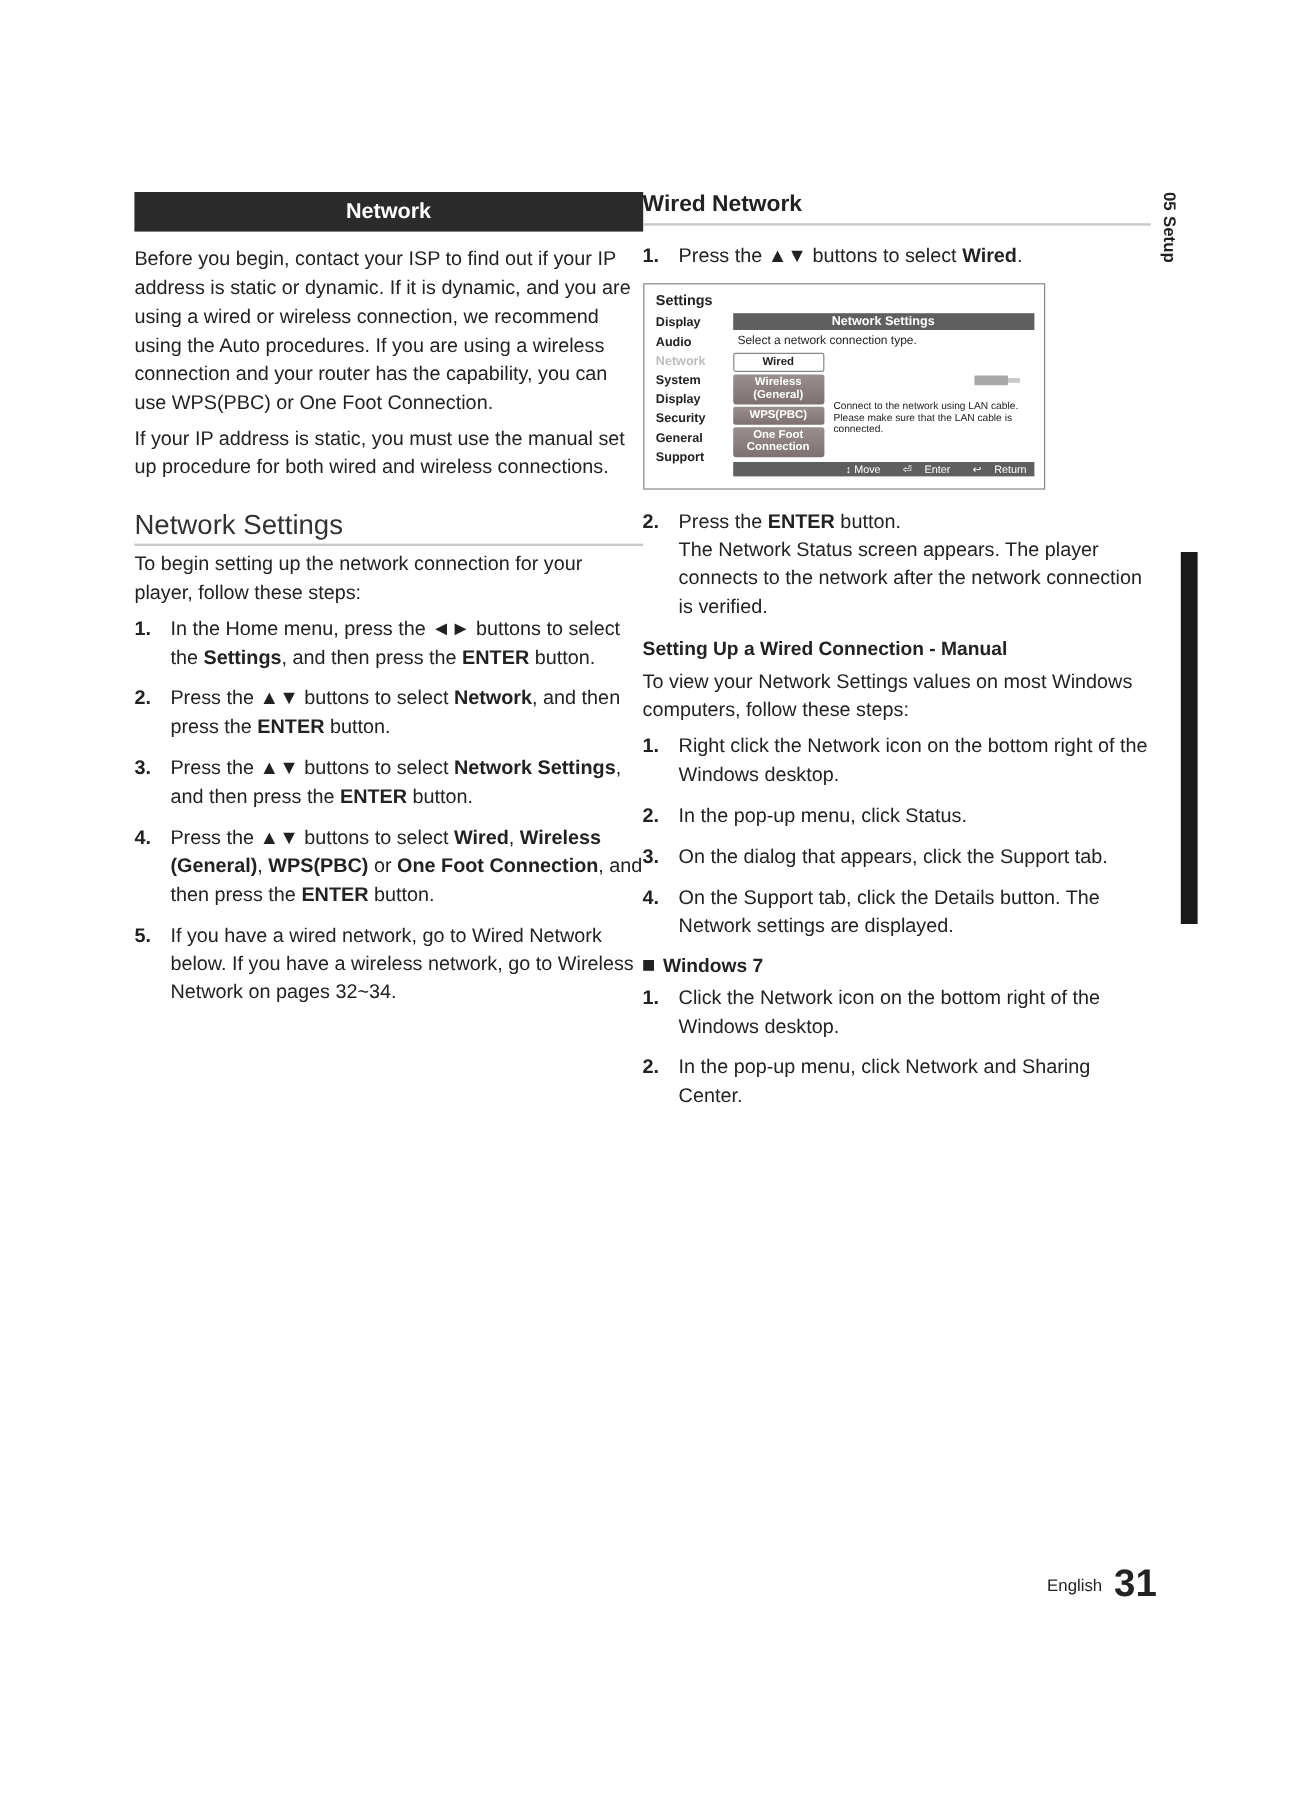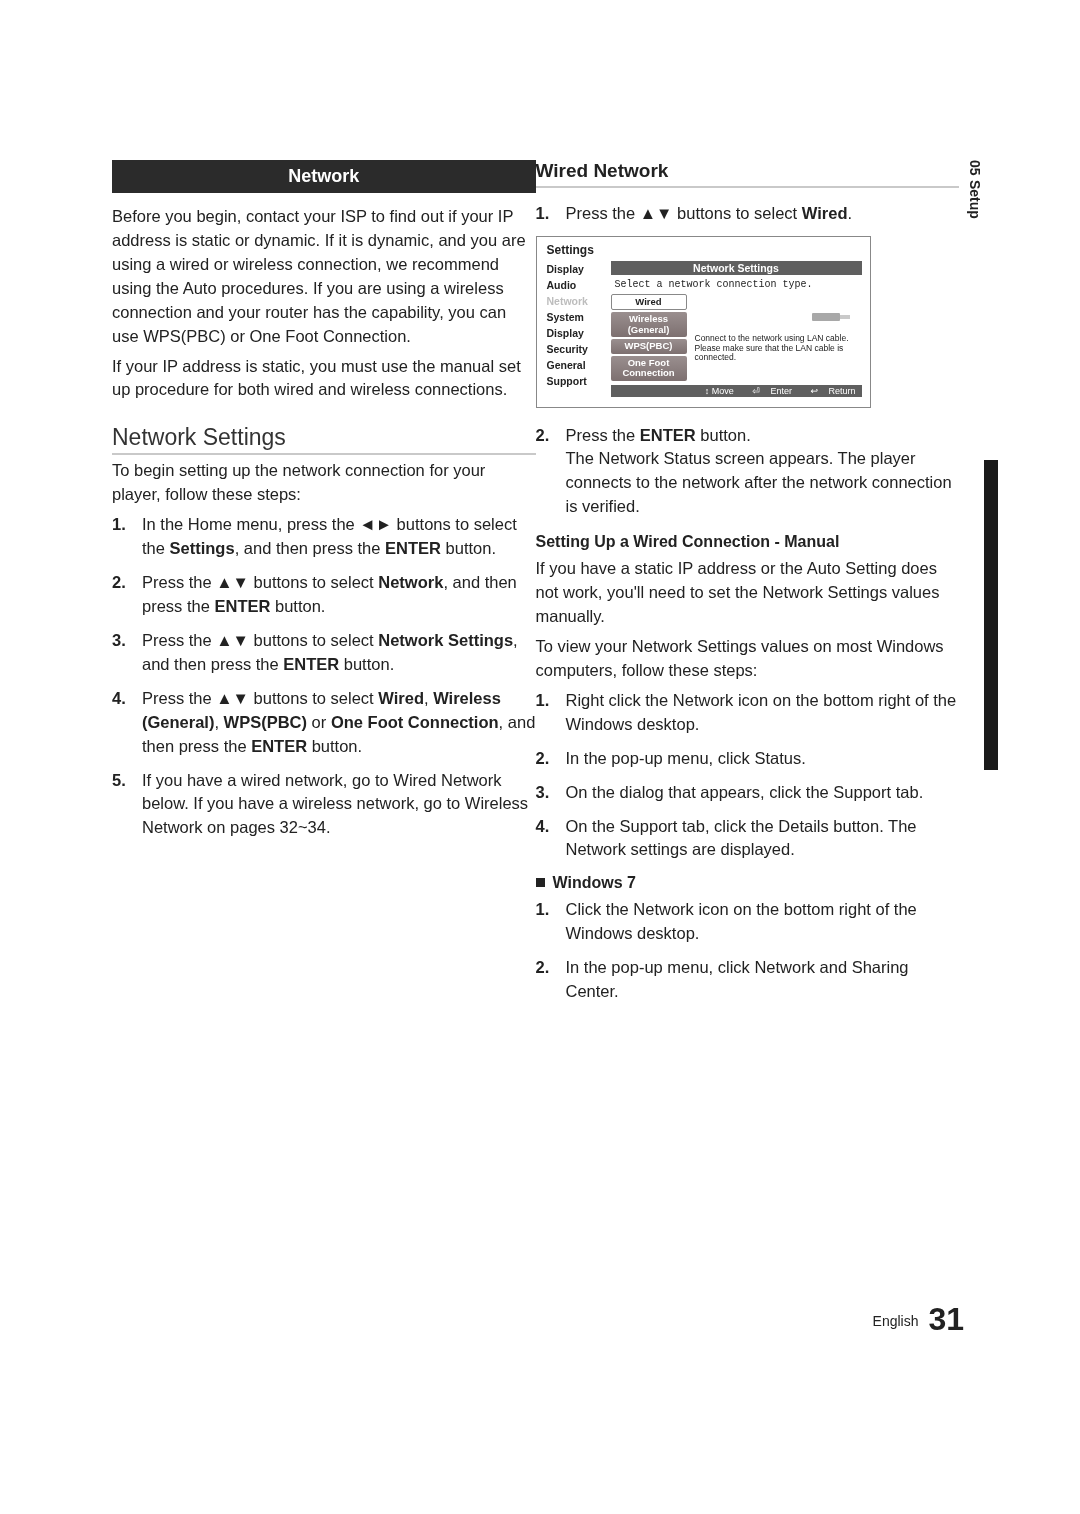--- a/index.html
+++ b/index.html
@@ -123,21 +123,21 @@
   .tv-main { flex: 1; }
   .tv-bar {
     background: #5f5f5f;
     color: #fff;
     font-size: 10.5px;
     font-weight: bold;
     text-align: center;
     padding: 1px 0;
     margin-bottom: 2px;
   }
-  .tv-sel { font-size: 10px; padding: 2px 0 2px 4px; font-family: Liberation Mono, monospace; }
+  .tv-sel { font-size: 10px; padding: 2px 0 2px 4px; }
   .tv-opts { display: flex; gap: 6px; margin-top: 2px; }
   .tv-optcol { width: 76px; flex: none; }
   .tv-opt {
     background: linear-gradient(#9a8f8f,#7d7070);
     color: #fff;
     font-size: 9.5px;
     font-weight: bold;
     text-align: center;
     padding: 2px 0;
     margin-bottom: 2px;
@@ -271,21 +271,20 @@
     </div>
 
     <ol class="num">
       <li>
           <span class="n">2.</span>
           <span>Press the <b>ENTER</b> button.<br>The Network Status screen appears. The player connects to the network after the network connection is verified.</span>
         </li>
     </ol>
 
     <div class="h4-bold">Setting Up a Wired Connection - Manual</div>
-    <p>If you have a static IP address or the Auto Setting does not work, you'll need to set the Network Settings values manually.</p>
     <p>To view your Network Settings values on most Windows computers, follow these steps:</p>
 
     <ol class="num">
       <li>
           <span class="n">1.</span>
           <span>Right click the Network icon on the bottom right of the Windows desktop.</span>
         </li>
       <li>
           <span class="n">2.</span>
           <span>In the pop-up menu, click Status.</span>

